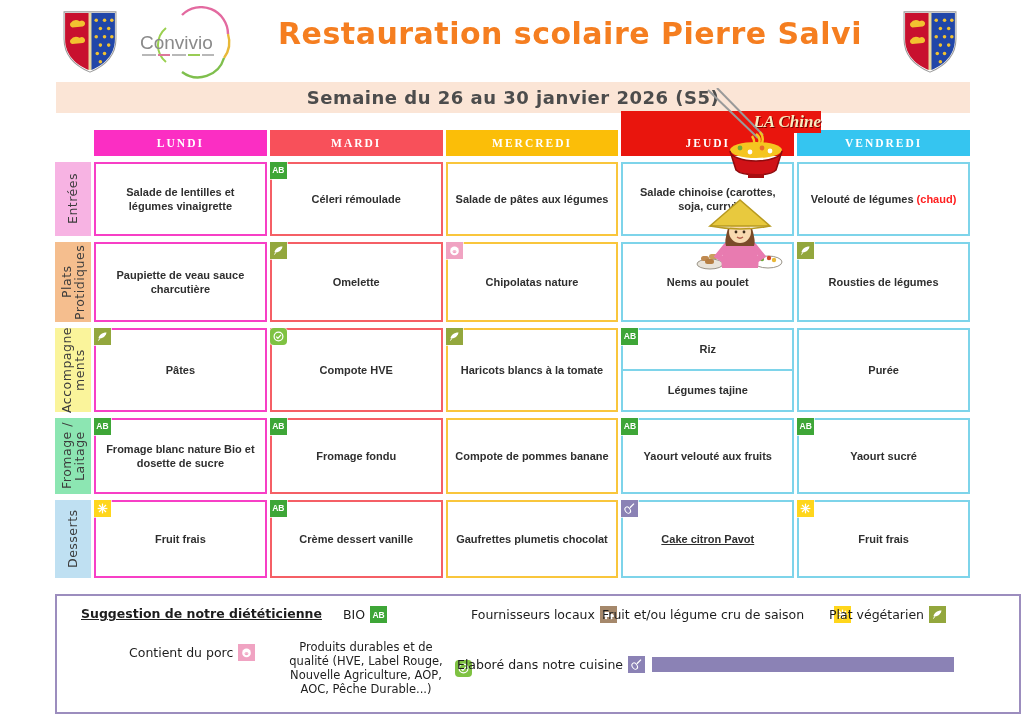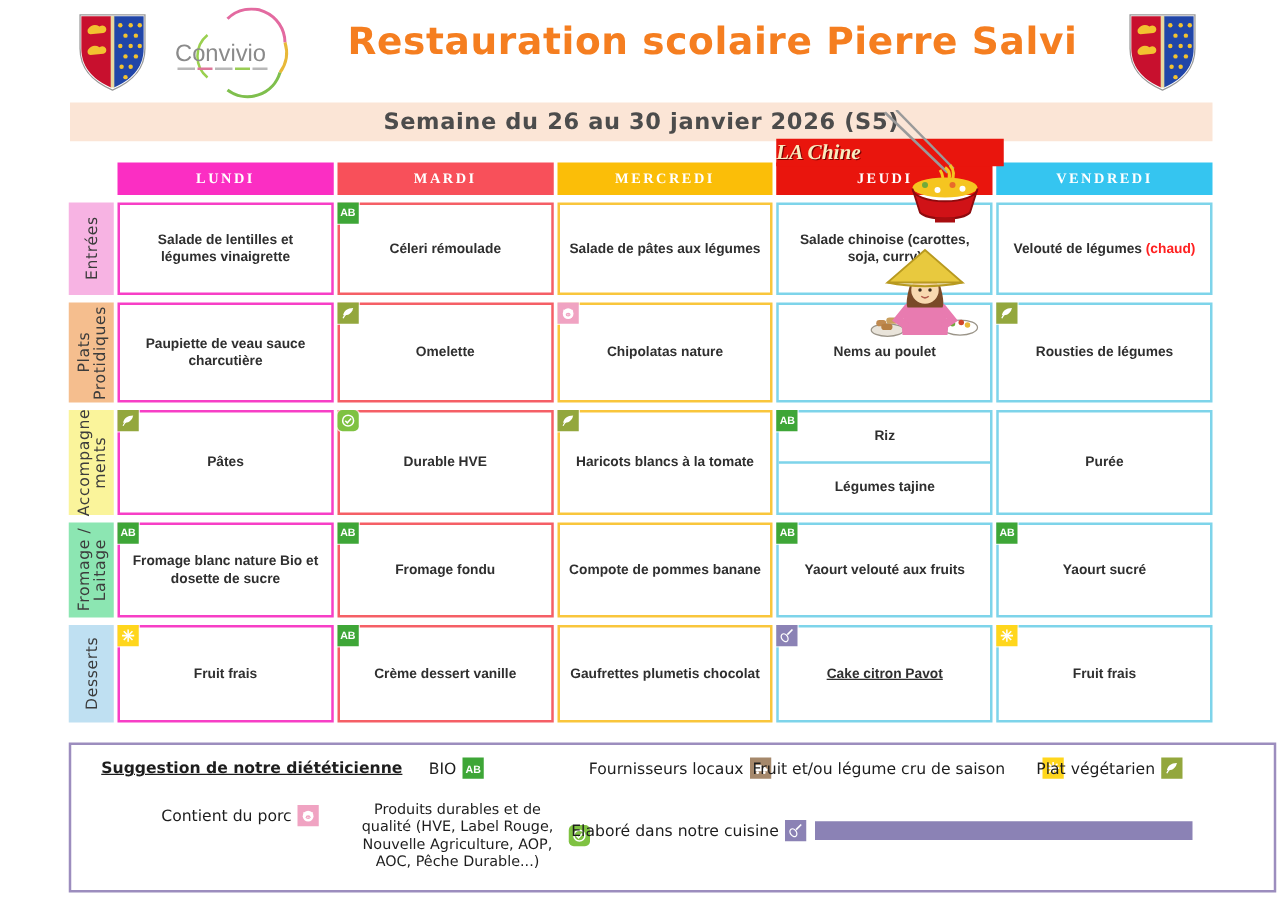--- a/index.html
+++ b/index.html
@@ -11,22 +11,22 @@
   .shield.left{left:63px;top:10px;}
   .shield.right{left:903px;top:10px;}
   .logo{position:absolute;left:136px;top:6px;width:110px;height:74px;}
   .page-title{position:absolute;left:260px;top:16px;width:620px;text-align:center;
       font-size:30px;font-weight:bold;letter-spacing:.5px;font-family:"DejaVu Sans",sans-serif;}
 
   .week-banner{position:absolute;left:56px;top:82px;width:914px;height:31px;
       display:flex;align-items:center;justify-content:center;
       font-size:18px;font-weight:bold;color:#4c4c4c;letter-spacing:.5px;}
 
-  .china-banner{position:absolute;left:621px;top:111px;width:182px;height:22px;
-      display:flex;align-items:center;justify-content:flex-start;z-index:4;
+  .china-banner{position:absolute;left:621px;top:111px;width:200px;height:22px;
+      display:flex;align-items:center;justify-content:flex-end;z-index:4;
       font-family:"Liberation Serif",serif;font-style:italic;font-weight:bold;font-size:17px;
       color:#f8ecc0;text-shadow:1px 1px 0 #7a0000;}
 
   .noodle-art{position:absolute;left:702px;top:88px;width:96px;height:96px;z-index:6;}
   .girl-art{position:absolute;left:696px;top:198px;width:88px;height:80px;z-index:6;}
 
   
   .menu-table{position:absolute;left:55px;top:130px;width:915px;display:grid;
       grid-template-columns:36px repeat(5,1fr);
       grid-template-rows:26px 74px 80px 84px 76px 78px;
@@ -251,21 +251,21 @@
         </span>
         <span class="cell-text">Pâtes</span>
       </div>
       <div class="cell" style="border-color: rgb(245, 95, 102);">
         <span class="cell-icon icon-durable" style="background: rgb(127, 194, 66);">
           <svg viewBox="0 0 16 16">
             <circle cx="8" cy="8" r="5.4" fill="none" stroke="#fff" stroke-width="1.5"></circle>
             <path d="M5.2 8.2l2 2 3.8-4.2" fill="none" stroke="#fff" stroke-width="1.5"></path>
           </svg>
         </span>
-        <span class="cell-text">Durable HVE</span>
+        <span class="cell-text">Compote HVE</span>
       </div>
       <div class="cell" style="border-color: rgb(249, 198, 60); text-align: center;">
         <span class="cell-icon icon-veg" style="background: rgb(147, 167, 61);">
           <svg viewBox="0 0 16 16">
             <path d="M3 10c6 1 9-3 10-7-6 0-9 3-10 7z" fill="#fff"></path>
             <path d="M3 13c2-4 5-6 9-8" stroke="#fff" stroke-width="1.2" fill="none"></path>
           </svg>
         </span>
         <span class="cell-text">Haricots blancs à la tomate</span>
       </div>

